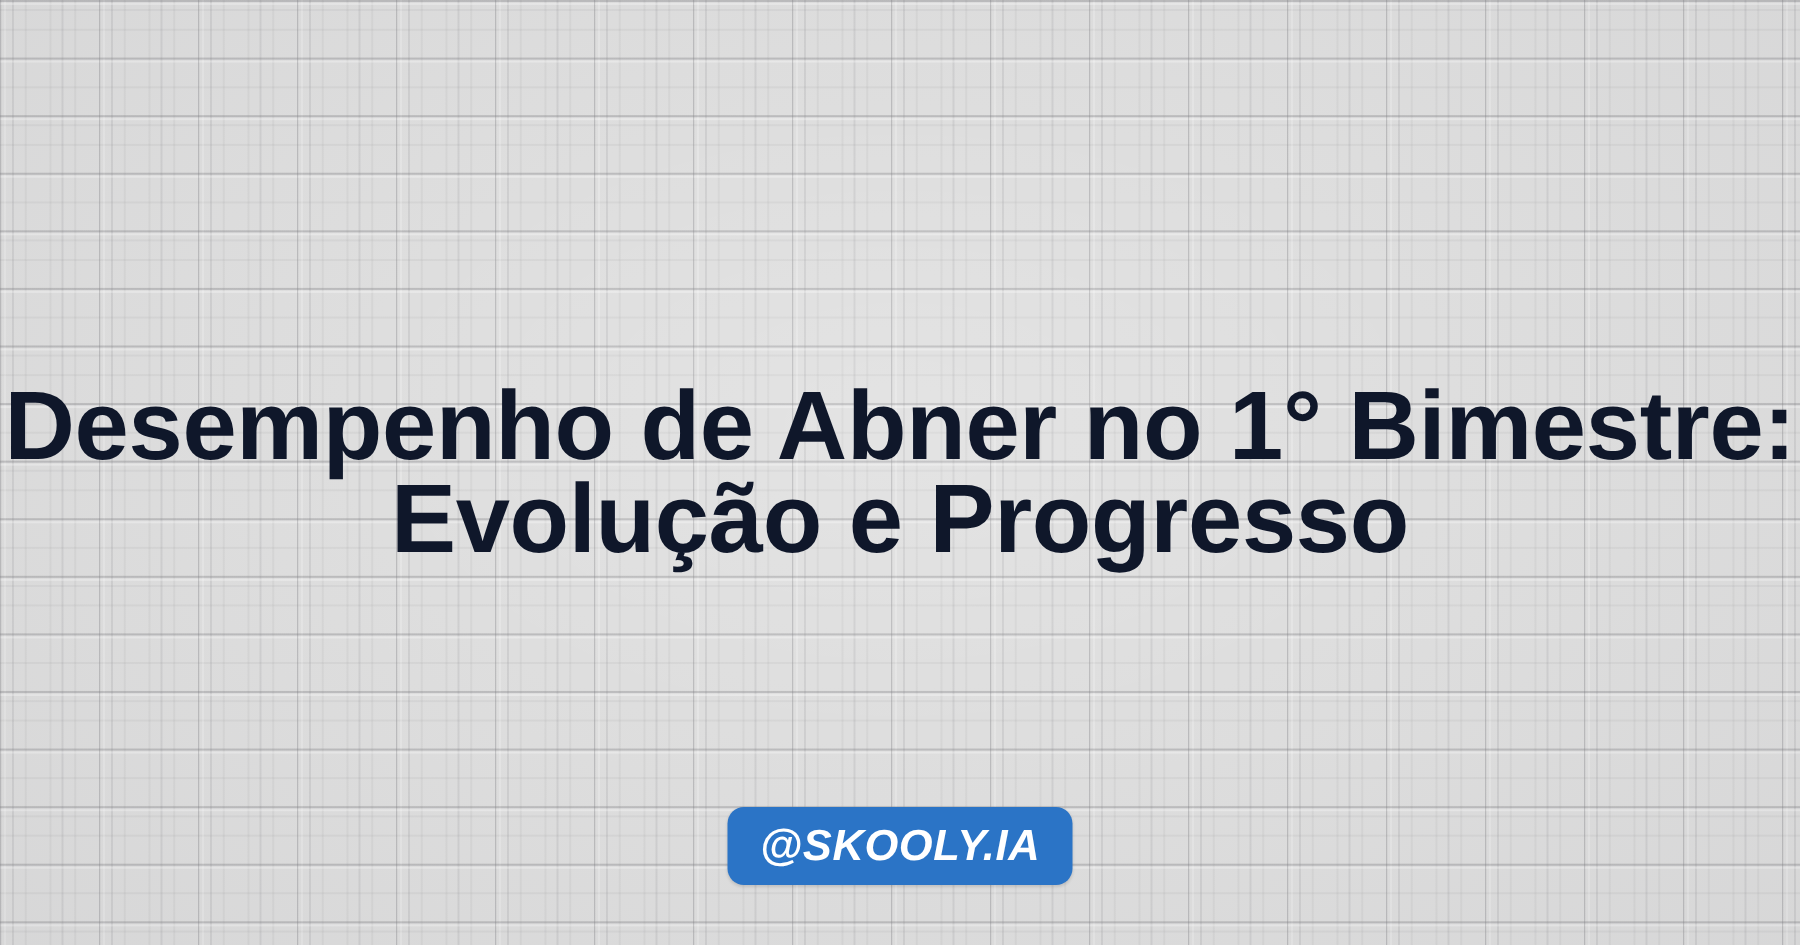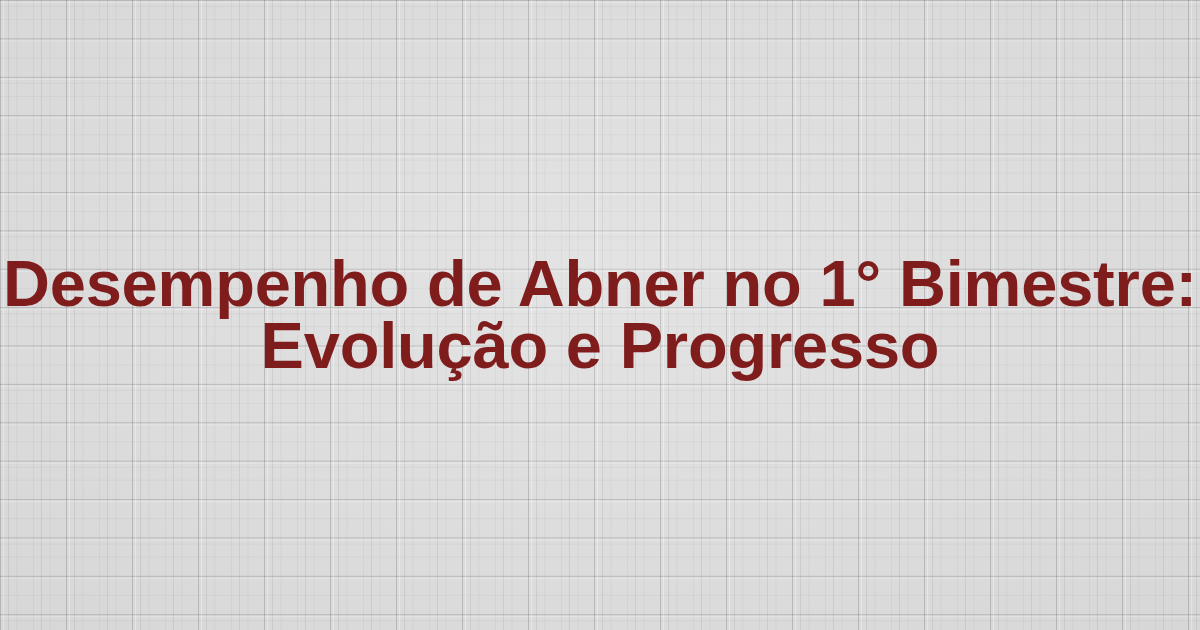--- a/index.html
+++ b/index.html
@@ -89,21 +89,21 @@
     flex-direction: column;
     align-items: center;
   }
 
   .headline {
     margin: 0;
     padding: 0 0;
     width: 100%;
     box-sizing: border-box;
     text-align: center;
-    color: #7f1d1d;
+    color: #0f172a;
     font-family: "Liberation Sans", sans-serif;
     font-size: 65px;
     font-weight: 700;
     line-height: 62px;
     letter-spacing: -0.2px;
     white-space: pre-line;
   }
 
   .badge-wrap {
     position: absolute;
@@ -141,14 +141,17 @@
   <div class="grid-layer grid-fine"></div>
   <div class="grid-layer grid-accent"></div>
   <div class="grid-layer grid-accent2"></div>
   <div class="grid-layer grid-major"></div>
   <div class="grid-layer grid-vignette"></div>
 
   <div class="content">
     <h1 class="headline">Desempenho de Abner no 1° Bimestre: Evolução e Progresso</h1>
   </div>
 
+  <div class="badge-wrap">
+    <span class="badge">@SKOOLY.IA</span>
+  </div>
 
 </div>
 
 </body></html>

